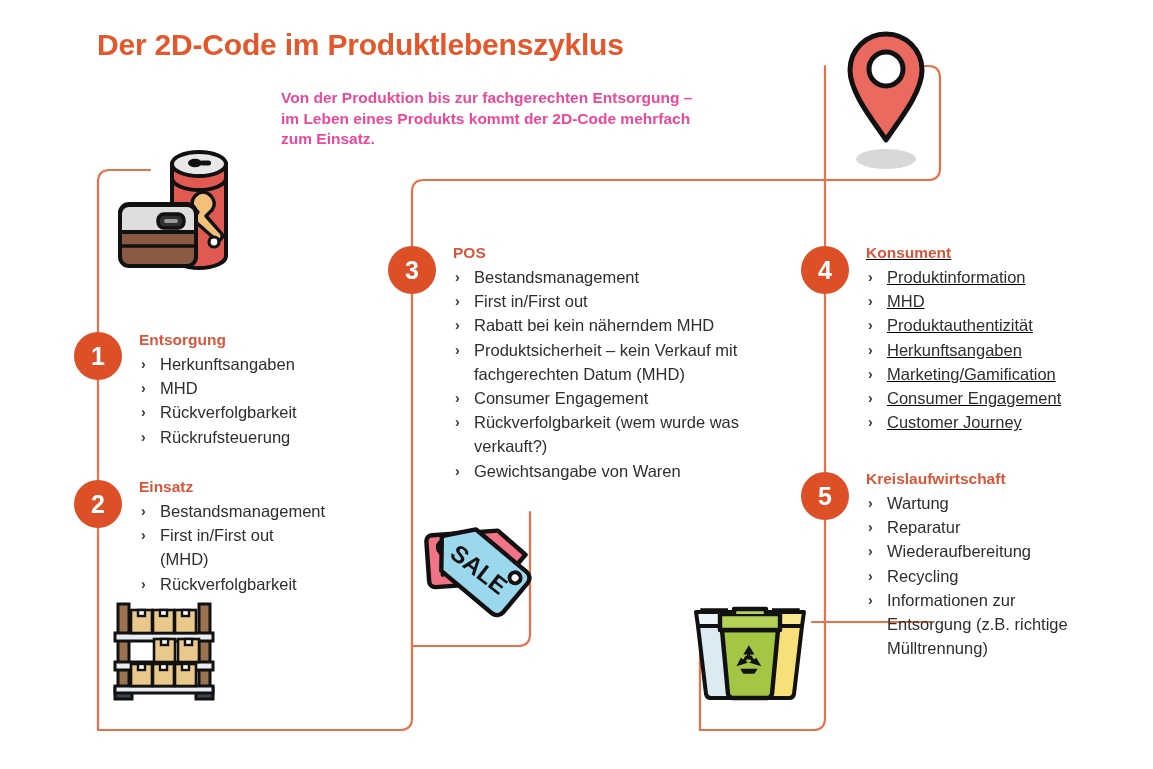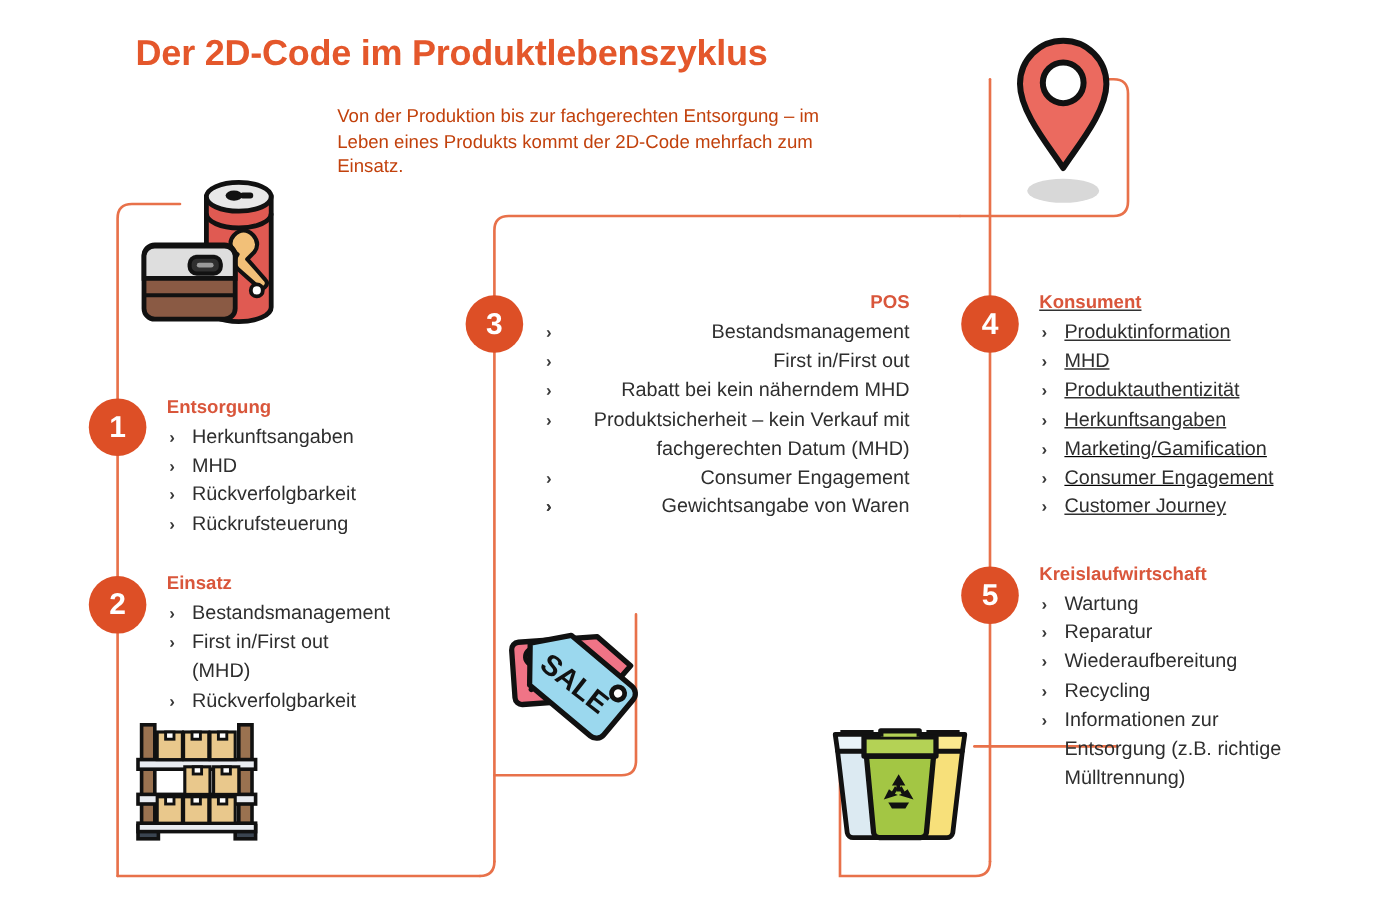--- a/index.html
+++ b/index.html
@@ -12,37 +12,37 @@
     width: 1153px;
     height: 769px;
     background: #ffffff;
     overflow: hidden;
     font-family: "Liberation Sans", sans-serif;
   }
 
   
   #title {
     position: absolute;
-    left: 113px;
+    left: 97px;
     top: 28px;
     font-size: 30px;
     font-weight: bold;
     color: #E4572B;
     letter-spacing: -0.2px;
     white-space: nowrap;
   }
   #subtitle {
     position: absolute;
     left: 281px;
     top: 88px;
     width: 420px;
     font-size: 15.5px;
-    font-weight: normal;
+    font-weight: bold;
     line-height: 20.5px;
-    color: #c2410c;
+    color: #ec4899;
   }
 
   
   #connectors {
     position: absolute;
     left: 0; top: 0;
     width: 1153px; height: 769px;
   }
 
   
@@ -248,29 +248,29 @@
       <ul class="step-list">
         <li><span class="chev">›</span><span>Bestandsmanagement</span></li>
         <li><span class="chev">›</span><span>First in/First out (MHD)</span></li>
         <li><span class="chev">›</span><span>Rückverfolgbarkeit</span></li>
       </ul>
     </div>
   </div>
 
   <div class="step" style="left:0; top:0;">
     <div class="step-badge" style="left:388px; top:246px;">3</div>
-    <div class="step-body" style="left:453px; top:244px; width:305px;text-align:right;">
+    <div class="step-body" style="left:453px; top:244px; width:305px;">
       <div class="step-title">POS</div>
       <ul class="step-list">
         <li><span class="chev">›</span><span>Bestandsmanagement</span></li>
         <li><span class="chev">›</span><span>First in/First out</span></li>
         <li><span class="chev">›</span><span>Rabatt bei kein näherndem MHD</span></li>
         <li><span class="chev">›</span><span>Produktsicherheit – kein Verkauf mit fachgerechten Datum (MHD)</span></li>
         <li><span class="chev">›</span><span>Consumer Engagement</span></li>
-        <li><span class="chev">›</span></li>
+        <li><span class="chev">›</span><span>Rückverfolgbarkeit (wem wurde was verkauft?)</span></li>
         <li><span class="chev">›</span><span>Gewichtsangabe von Waren</span></li>
       </ul>
     </div>
   </div>
 
   <div class="step" style="left:0; top:0;">
     <div class="step-badge" style="left:801px; top:246px;">4</div>
     <div class="step-body" style="left:866px; top:244px; width:230px;text-decoration:underline;">
       <div class="step-title">Konsument</div>
       <ul class="step-list">

